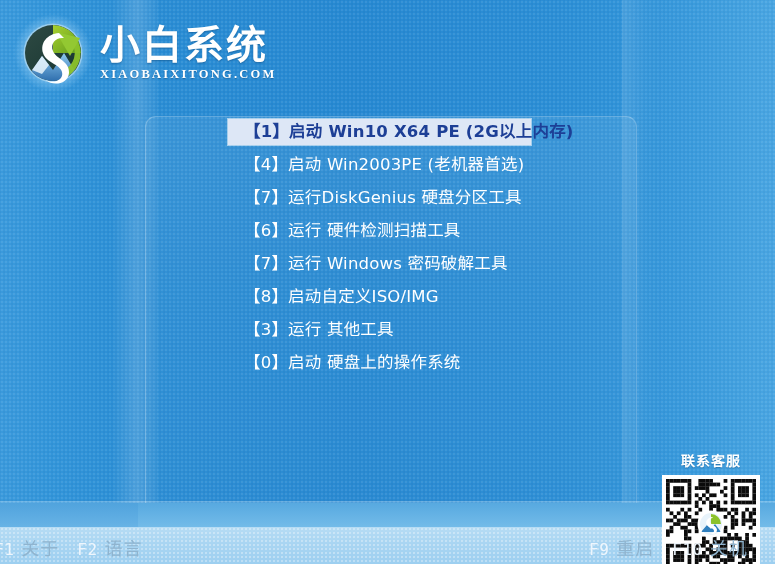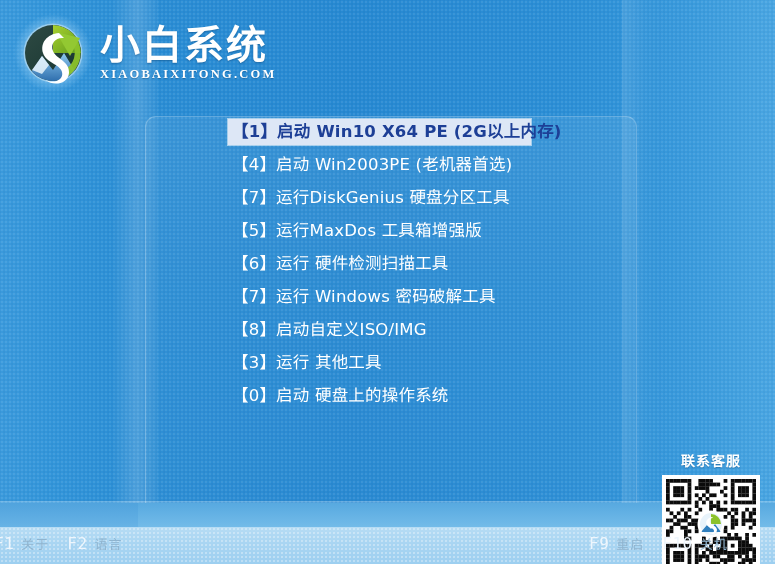--- a/index.html
+++ b/index.html
@@ -152,21 +152,21 @@
     left: 228px;
     top: 119px;
     width: 400px;
   }
   .menu-item {
     position: relative;
     height: 26px;
     margin-bottom: 7px;
     display: flex;
     align-items: center;
-    padding-left: 4px;
+    padding-left: 16px;
     box-sizing: border-box;
     white-space: nowrap;
   }
   .menu-item .mi-text {
     font-family: "DejaVu Sans", "Liberation Sans", sans-serif;
     font-size: 16.5px;
     color: #ffffff;
     letter-spacing: 0.2px;
     line-height: 26px;
   }
@@ -244,21 +244,21 @@
     white-space: nowrap;
   }
   .fk-key {
     font-family: "DejaVu Sans Mono", "Liberation Mono", monospace;
     font-size: 16px;
     color: #eef6fd;
     letter-spacing: 0.5px;
   }
   .fk-label {
     font-family: "DejaVu Sans", "Liberation Sans", sans-serif;
-    font-size: 13px;
+    font-size: 18px;
     color: #8fb4cf;
     margin-left: 7px;
     margin-right: 18px;
     letter-spacing: 1px;
   }
   .fk-label.last { margin-right: 0; }
 </style>
 </head>
 <body>
 
@@ -324,23 +324,20 @@
 
   <div class="menu" id="menu-list">
       <div class="menu-item selected">
         <span class="mi-text">【1】启动 Win10 X64 PE (2G以上内存)</span>
       </div>
       <div class="menu-item">
         <span class="mi-text">【4】启动 Win2003PE (老机器首选)</span>
       </div>
       <div class="menu-item">
         <span class="mi-text">【7】运行DiskGenius 硬盘分区工具</span>
-      </div>
-      <div class="menu-item">
-        <span class="mi-text">【5】运行MaxDos 工具箱增强版</span>
       </div>
       <div class="menu-item">
         <span class="mi-text">【6】运行 硬件检测扫描工具</span>
       </div>
       <div class="menu-item">
         <span class="mi-text">【7】运行 Windows 密码破解工具</span>
       </div>
       <div class="menu-item">
         <span class="mi-text">【8】启动自定义ISO/IMG</span>
       </div>

